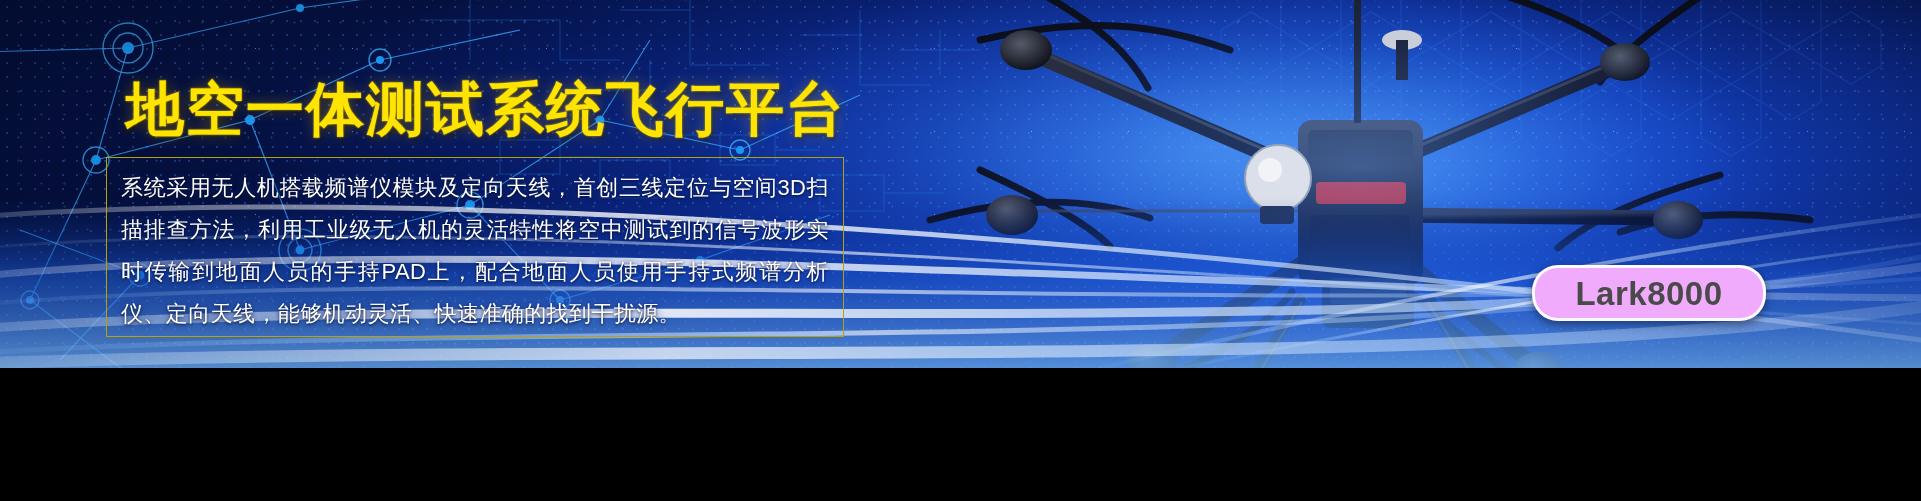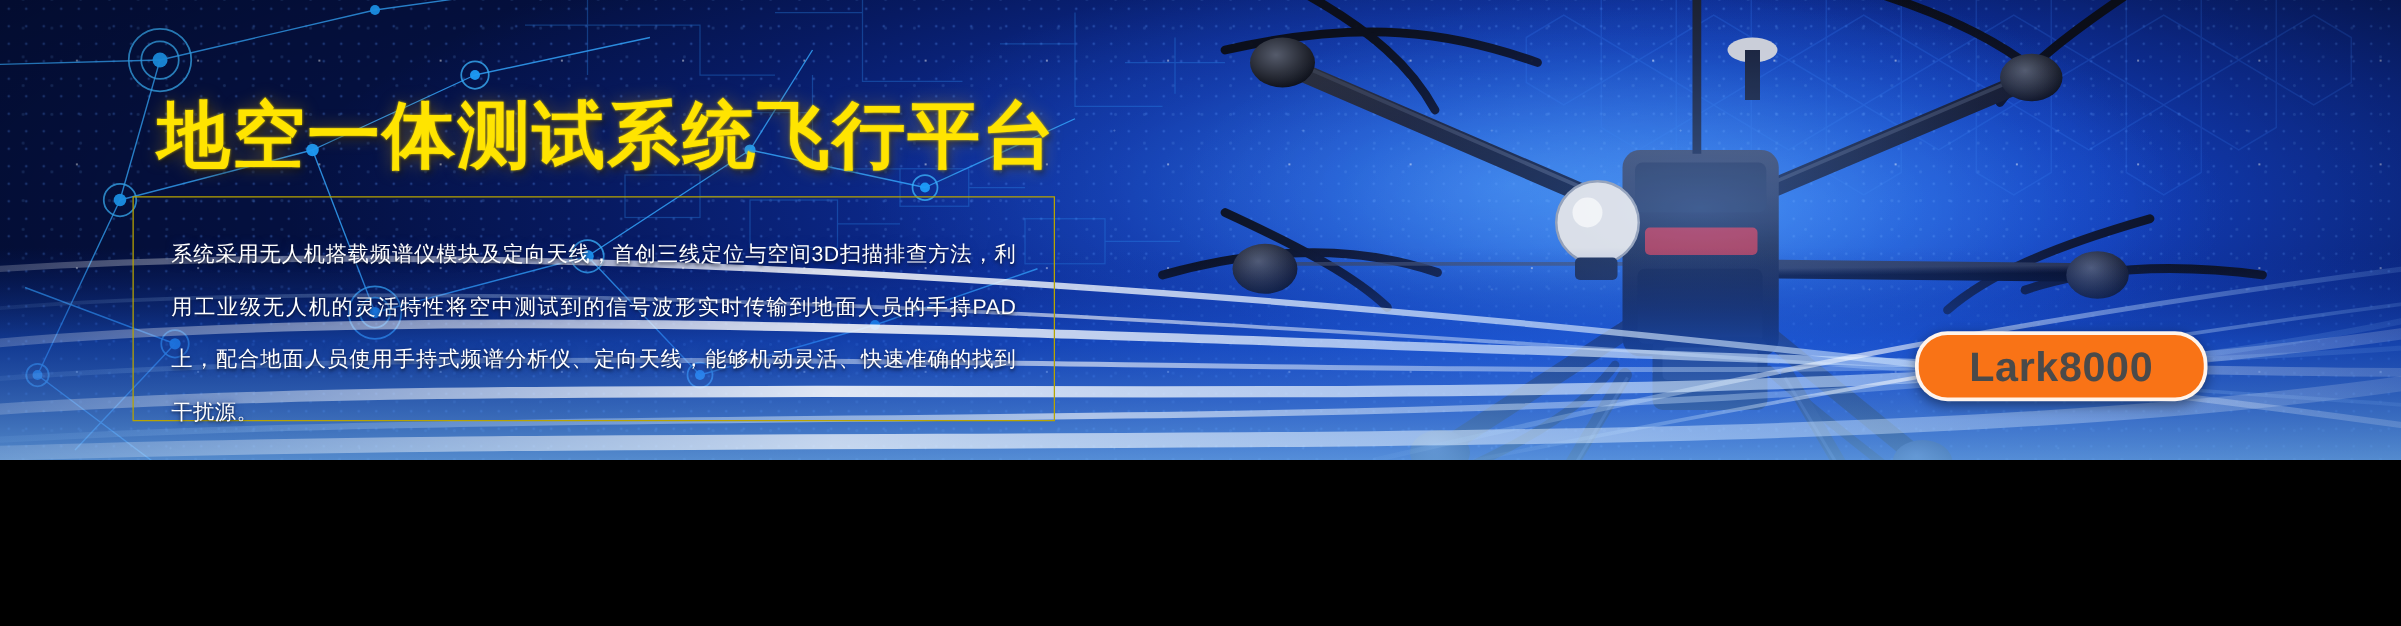--- a/index.html
+++ b/index.html
@@ -83,34 +83,34 @@
   
   #desc-box{
     position:absolute; left:106px; top:157px;
     width:738px; height:180px;
     border:1px solid #b8a400;
     box-sizing:border-box;
     padding:9px 14px 0 14px;
   }
   #desc-text{
     color:#ffffff;
-    font-size:17px;
+    font-size:22px;
     line-height:42px;
     letter-spacing:.4px;
     text-shadow:0 1px 3px rgba(0,0,0,.75), 0 0 7px rgba(20,50,150,.8);
     text-align:justify;
     text-justify:inter-character;
-    margin:16px;
+    margin:0;
   }
 
   
   #badge{
     position:absolute; left:1532px; top:265px;
     width:228px; height:50px;
-    background:#f97316;
+    background:#f0abfc;
     border:3px solid rgba(255,255,255,.92);
     border-radius:26px;
     display:flex; align-items:center; justify-content:center;
     box-shadow:0 3px 10px rgba(0,0,0,.45);
   }
   #badge span{
     color:#4a4a4a;
     font-size:33px;
     font-weight:bold;
     letter-spacing:.5px;

